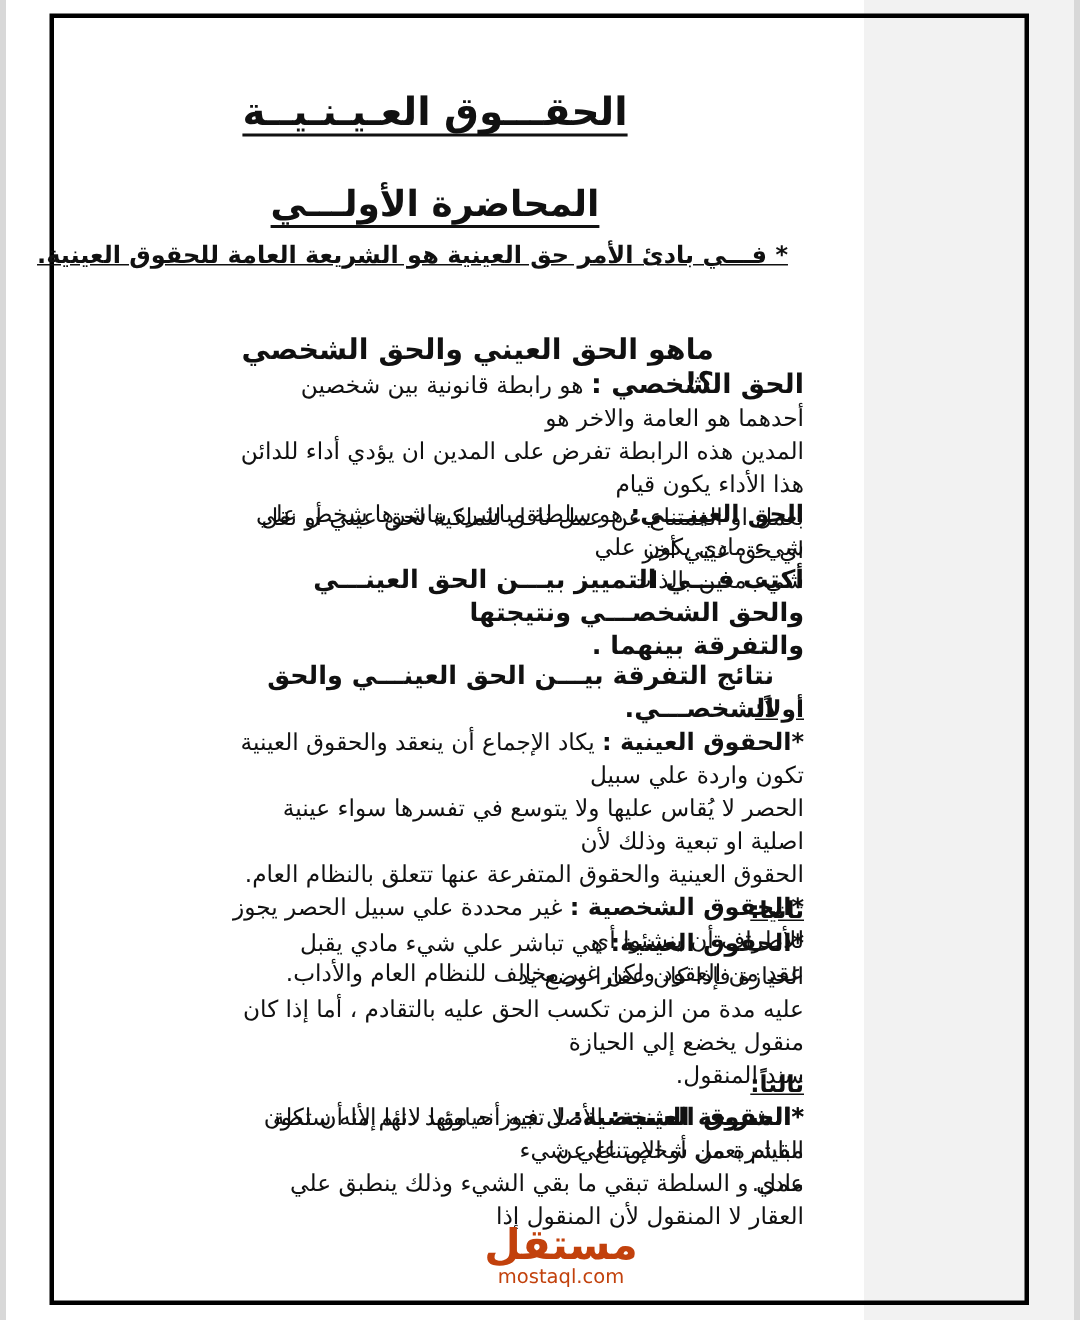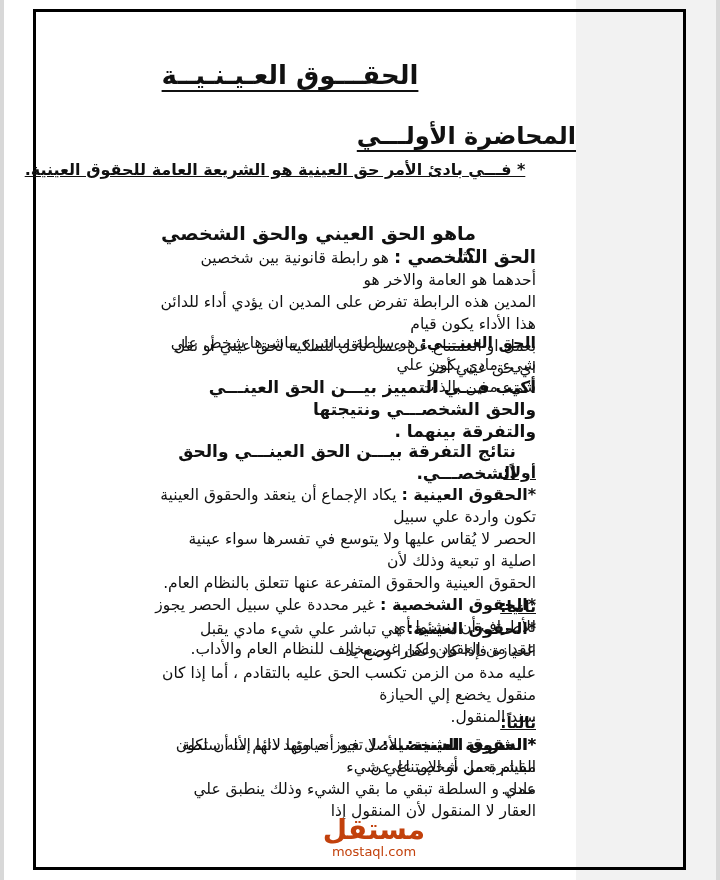--- a/index.html
+++ b/index.html
@@ -18,21 +18,21 @@
   }
   .content {
     position:absolute; left:150px; right:40px; top:0; direction:rtl; text-align:right;
   }
   .title {
     position:absolute; top:60px; left:0; right:0; text-align:center;
     font-weight:bold; font-size:26px; text-decoration:underline; text-underline-offset:6px;
     letter-spacing:1px;
   }
   .subtitle {
-    position:absolute; top:122px; left:0; right:0; 
+    position:absolute; top:122px; left:0; right:0; text-align:center;
     font-weight:bold; font-size:24px; text-decoration:underline; text-underline-offset:6px;
   }
   .intro {
     position:absolute; top:160px; right:20px; left:-10px;
     font-weight:bold; font-size:16px; text-decoration:underline; text-align:center;
   }
   .p { position:absolute; right:0; left:0; font-size:15.5px; line-height:22px; }
   .h { font-weight:bold; font-size:19px; }
   .lbl { font-weight:bold; font-size:18px; }
   .lbl-s { font-weight:bold; font-size:16px; }

